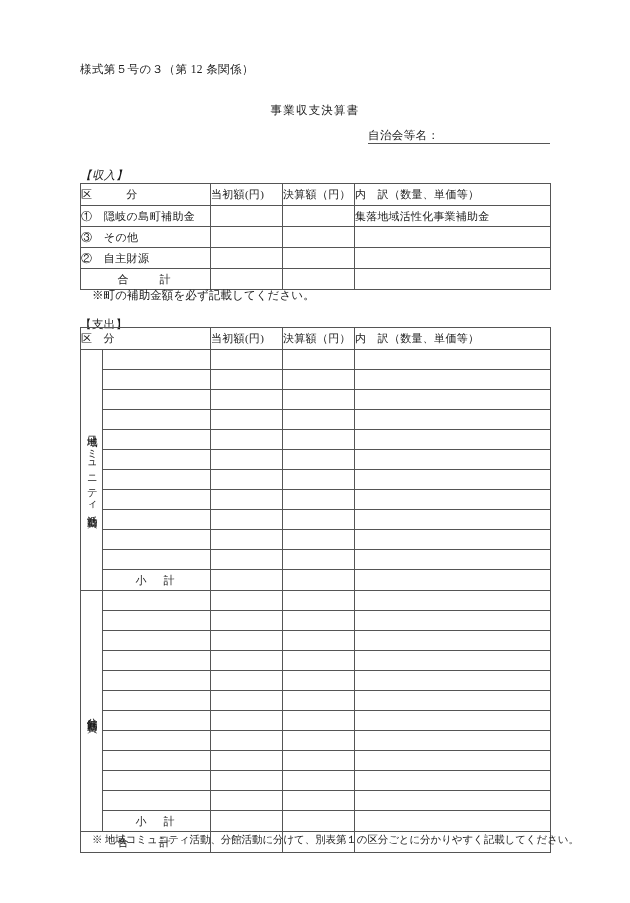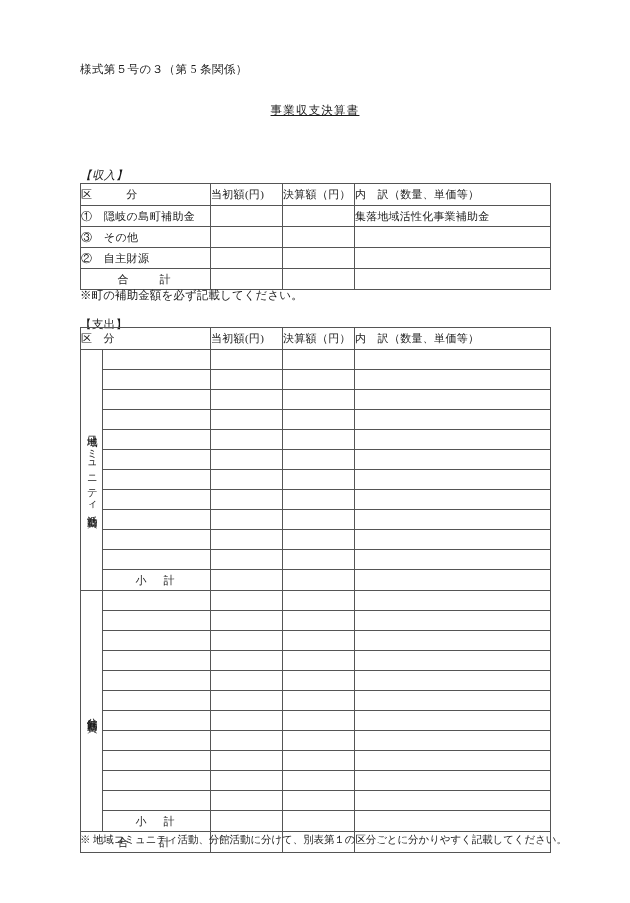--- a/index.html
+++ b/index.html
@@ -39,21 +39,20 @@
     white-space: nowrap;
   }
   .doc-title {
     position: absolute;
     left: 0;
     top: 103px;
     width: 470px;
     text-align: center;
     font-size: 11.5px;
     letter-spacing: 1.2px;
-    text-decoration: underline;
   }
   .name-fields {
     position: absolute;
     left: 288px;
     top: 126px;
     width: 182px;
   }
   .name-row {
     display: flex;
     align-items: flex-end;
@@ -82,21 +81,21 @@
     left: 0;
     font-size: 11.5px;
     letter-spacing: 0.4px;
     white-space: nowrap;
   }
   #lbl-income  { top: 168px; font-style: italic; }
   #lbl-expense { top: 317px; }
 
   .note {
     position: absolute;
-    left: 0;
+    left: 12px;
     font-size: 11.5px;
     letter-spacing: 0.1px;
     white-space: nowrap;
   }
   #note-income { top: 288px; }
   #note-expense {
     top: 833px;
     font-size: 10.5px;
     letter-spacing: -0.1px;
   }
@@ -175,25 +174,29 @@
     letter-spacing: 6px;
     padding-left: 4px;
   }
 </style>
 </head>
 <body>
 
 <div class="page">
   <div class="sheet">
 
-    <div class="form-no">様式第５号の３（第 5 条関係）</div>
+    <div class="form-no">様式第５号の３（第 12 条関係）</div>
 
     <div class="doc-title">事業収支決算書</div>
 
     <div class="name-fields">
+      <div class="name-row">
+        <span class="lbl">自治会等名：</span>
+        <span class="val"></span>
+      </div>
     </div>
 
     <div class="section-label" id="lbl-income">【収入】</div>
 
     <table class="form" id="table-income">
       <colgroup>
         <col class="c-kubun">
           <col class="c-shogaku">
           <col class="c-kessan">
           <col class="c-uchi">

